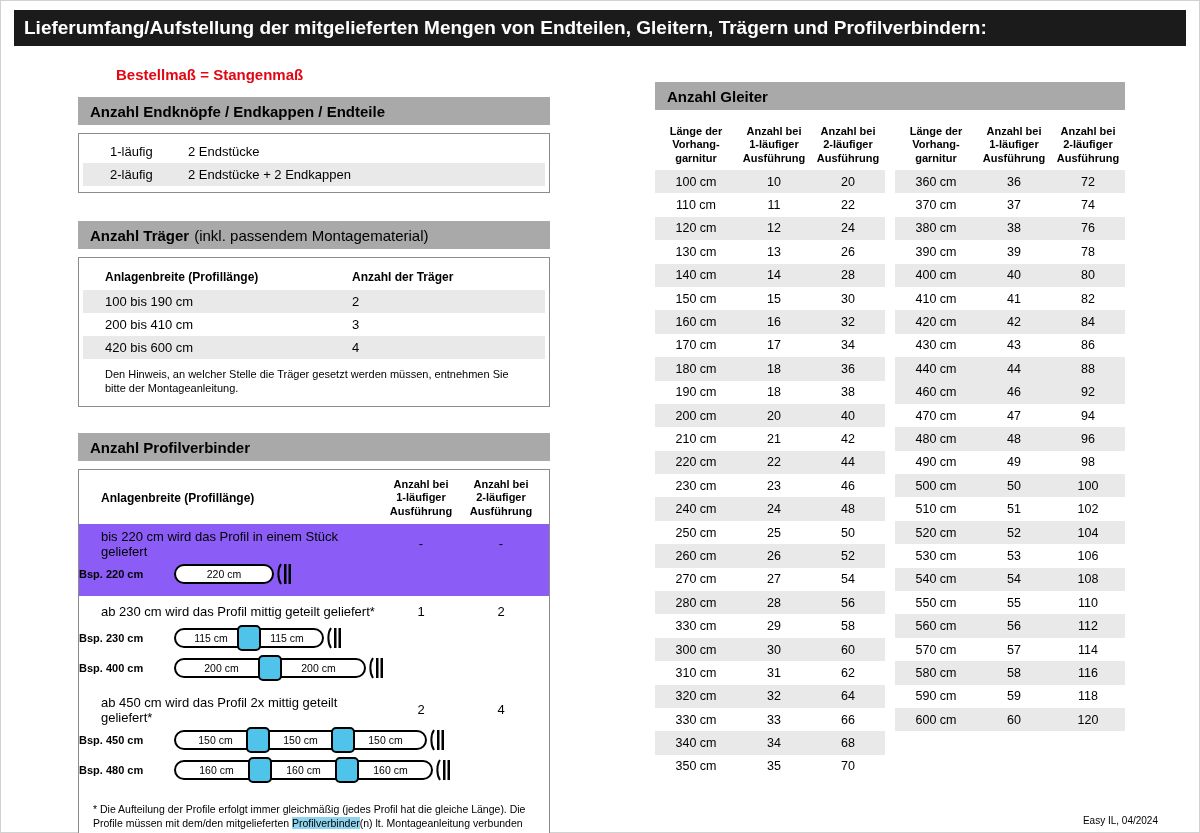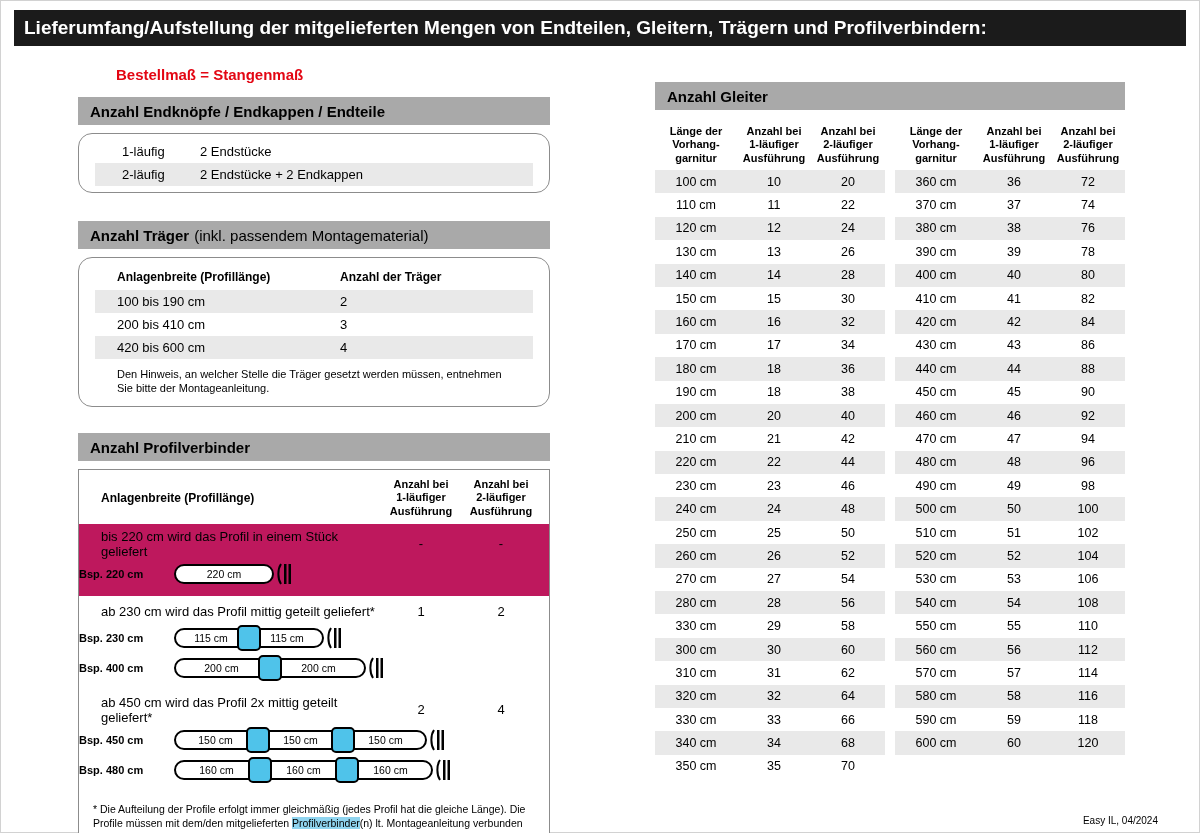--- a/index.html
+++ b/index.html
@@ -24,40 +24,40 @@
     height:28px; background:#a9a9a9; font-size:15px; font-weight:bold;
     display:flex; align-items:center; padding-left:12px;
   }
   .sec-header .normal { font-weight:normal; margin-left:5px; }
   .mt8  { margin-top:8px; }
   .mt28 { margin-top:28px; }
   .mt26 { margin-top:26px; }
   .mt10 { margin-top:10px; }
 
   .box { border:1px solid #8c8c8c; background:#fff; }
-  .box-pad { padding:6px 16px;border-radius:14px; }
+  .box-pad { padding:6px 4px; }
 
   
   .srow { display:flex; align-items:center; height:23px; font-size:13px; }
   .srow .slabel { margin-left:27px; width:78px; }
   .stripe { background:#e9e9e9; }
 
   
   .thead-row { display:flex; align-items:center; height:26px; font-size:12px; font-weight:bold; }
   .thead-row .c1, .trow .c1 { margin-left:22px; flex:1; }
   .thead-row .c2, .trow .c2 { width:193px; }
   .trow { display:flex; align-items:center; height:23px; font-size:13px; }
   .tnote { margin:8px 28px 5px 22px; font-size:11px; line-height:1.28; }
 
   
   .pv-header { display:flex; align-items:flex-end; padding:8px 8px 6px 0; }
   .pv-header .pv-label { margin-left:22px; flex:1; font-size:12px; font-weight:bold; align-self:center; }
   .pv-colhead { width:80px; text-align:center; font-size:11px; font-weight:bold; white-space:pre-line; line-height:1.2; }
   .pv-group { padding:5px 0 7px 0; }
-  .pv-group.gray { background:#be185d; }
+  .pv-group.gray { background:#8b5cf6; }
   .pv-textrow { display:flex; align-items:center; min-height:22px; padding-right:8px; }
   .pv-text { margin-left:22px; flex:1; font-size:13px; }
   .pv-val { width:80px; text-align:center; font-size:13px; }
   .pv-example { display:flex; align-items:center; height:30px; }
   .bsp-label { width:85px; font-size:11px; font-weight:bold; }
   .rod-assembly { display:flex; align-items:center; margin-left:10px; }
   .rod {
     height:20px; border:2px solid #000; border-radius:10px; background:#fff;
     display:flex; align-items:center; justify-content:center; font-size:10.5px;
     position:relative; z-index:1; flex:0 0 auto;
@@ -436,25 +436,20 @@
           <div class="grow">
             <div>430 cm</div>
             <div>43</div>
             <div>86</div>
           </div>
           <div class="grow stripe">
             <div>440 cm</div>
             <div>44</div>
             <div>88</div>
           </div>
-          <div class="grow">
-            <div>450 cm</div>
-            <div>45</div>
-            <div>90</div>
-          </div>
           <div class="grow stripe">
             <div>460 cm</div>
             <div>46</div>
             <div>92</div>
           </div>
           <div class="grow">
             <div>470 cm</div>
             <div>47</div>
             <div>94</div>
           </div>

